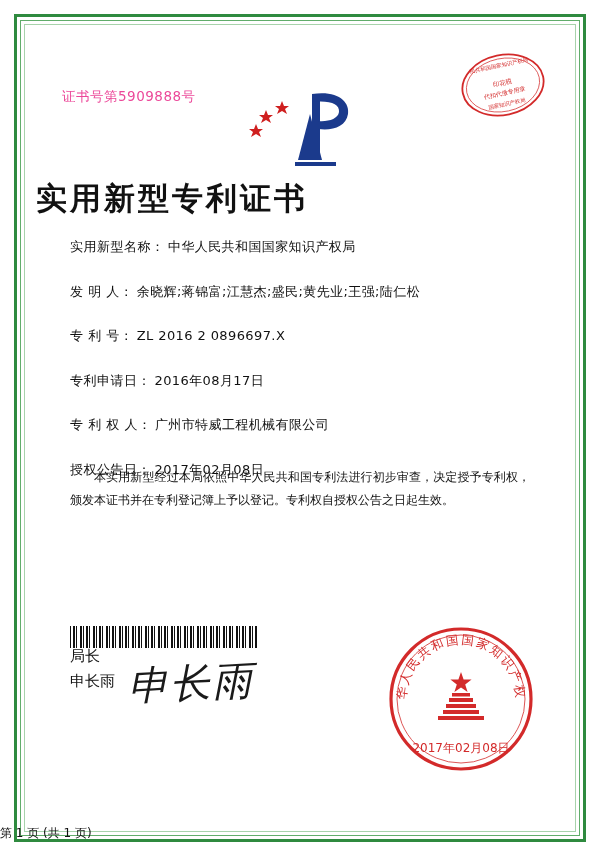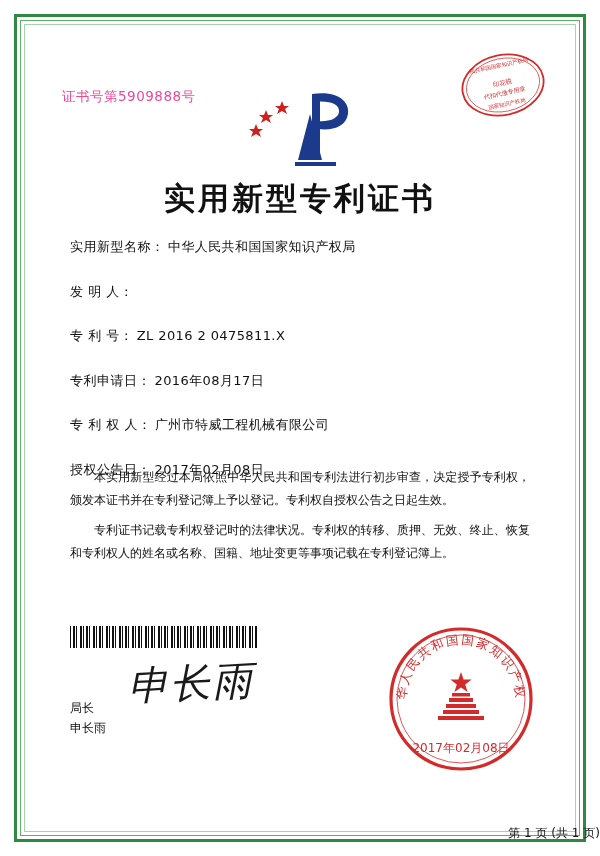--- a/index.html
+++ b/index.html
@@ -87,21 +87,20 @@
     width: 120px;
     height: 86px;
   }
 
   
   .title {
     position: absolute;
     left: 0;
     right: 0;
     top: 142px;
-    text-align: center;
     font-size: 31px;
     font-weight: bold;
     letter-spacing: 3px;
     color: #111;
     font-family: "DejaVu Sans", sans-serif;
   }
 
   
   .fields {
     position: absolute;
@@ -167,22 +166,22 @@
       #fff 7px, #fff 10px,
       #111 10px, #111 12px,
       #fff 12px, #fff 13px
     );
   }
 
   
   .sig-block {
     position: absolute;
     left: 34px;
-    top: 663px;
-    font-size: 12px;
+    top: 608px;
+    font-size: 15px;
     font-family: "DejaVu Sans", sans-serif;
     line-height: 1.65;
     color: #111;
   }
   .sig-script {
     position: absolute;
     left: 92px;
     top: 620px;
     font-size: 40px;
     font-family: "DejaVu Serif", serif;
@@ -200,21 +199,21 @@
     width: 150px;
     height: 150px;
   }
 
   
   .page-footer {
     position: absolute;
     left: 0;
     right: 0;
     bottom: 14px;
-    text-align: right;
+    text-align: left;
     font-size: 12px;
     font-family: "DejaVu Sans", sans-serif;
     color: #111;
   }
 </style>
 </head>
 <body>
 
 <div class="certificate">
 
@@ -259,46 +258,46 @@
 
     <div class="fields">
       <div class="field-row">
         <span class="field-label">实用新型名称</span>
         <span class="field-colon">：</span>
         <span class="field-value">中华人民共和国国家知识产权局</span>
       </div>
       <div class="field-row">
         <span class="field-label">发 明 人</span>
         <span class="field-colon">：</span>
+        <span class="field-value">余晓辉;蒋锦富;江慧杰;盛民;黄先业;王强;陆仁松</span>
       </div>
       <div class="field-row">
         <span class="field-label">专 利 号</span>
         <span class="field-colon">：</span>
-        <span class="field-value">ZL 2016 2 0475811.X</span>
+        <span class="field-value">ZL 2016 2 0896697.X</span>
       </div>
       <div class="field-row">
         <span class="field-label">专利申请日</span>
         <span class="field-colon">：</span>
         <span class="field-value">2016年08月17日</span>
       </div>
       <div class="field-row">
         <span class="field-label">专 利 权 人</span>
         <span class="field-colon">：</span>
         <span class="field-value">广州市特威工程机械有限公司</span>
       </div>
       <div class="field-row">
         <span class="field-label">授权公告日</span>
         <span class="field-colon">：</span>
         <span class="field-value">2017年02月08日</span>
       </div>
     </div>
 
     <div class="paragraphs">
       <p>本实用新型经过本局依照中华人民共和国专利法进行初步审查，决定授予专利权，颁发本证书并在专利登记簿上予以登记。专利权自授权公告之日起生效。</p>
-      <p>专利证书记载专利权登记时的法律状况。专利权的转移、质押、无效、终止、恢复和专利权人的姓名或名称、国籍、地址变更等事项记载在专利登记簿上。</p>
     </div>
 
     <div class="barcode"></div>
 
     <div class="sig-block">
       <div>局长</div>
       <div>申长雨</div>
     </div>
 
     <div class="sig-script">申长雨</div>

